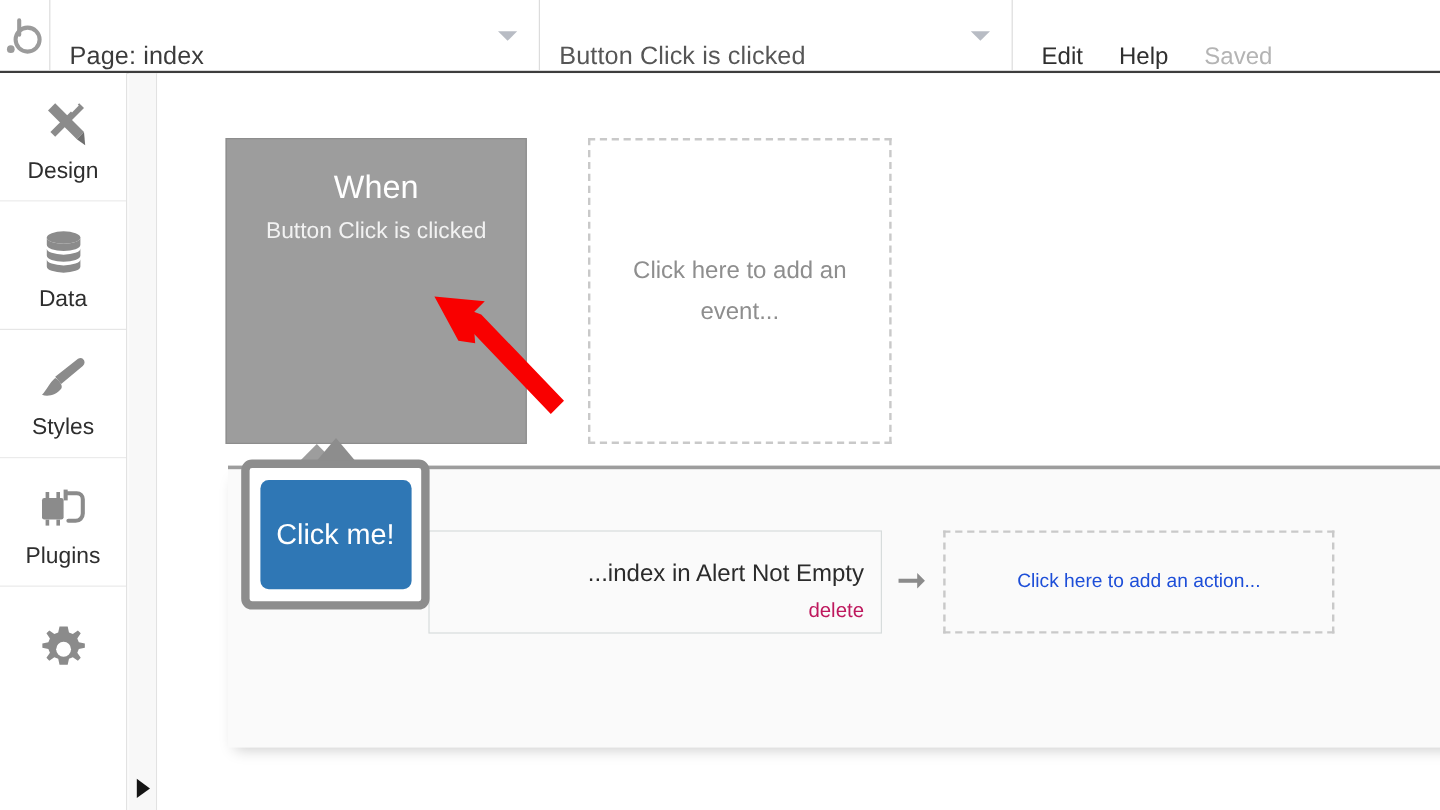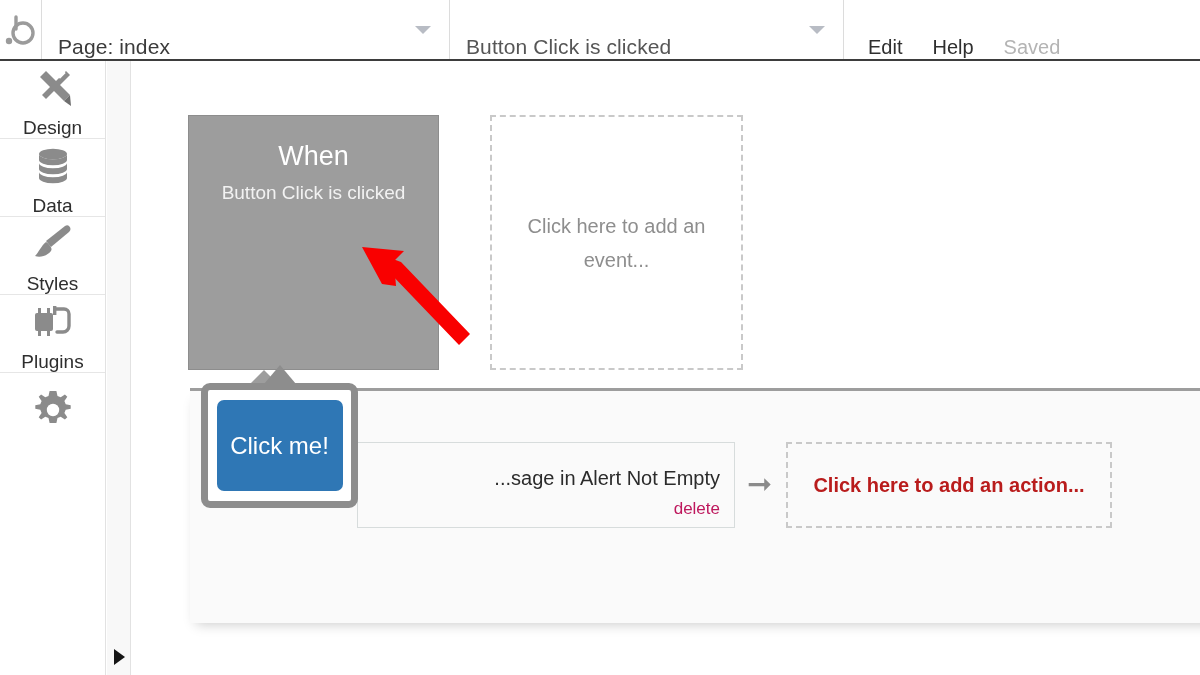--- a/index.html
+++ b/index.html
@@ -49,21 +49,21 @@
   .tb-status { font-size: 20px; color: #b4b4b4; white-space: nowrap; }
 
   
   .sidebar {
     position: absolute; left: 0; top: 61px; width: 106px; height: 614px;
     background: #ffffff;
     border-right: 1px solid #e2e2e2;
   }
   .side-item {
     position: relative;
-    height: 78px;
+    height: 107px;
     border-bottom: 1px solid #e6e6e6;
     display: flex; flex-direction: column; align-items: center; justify-content: center;
     gap: 4px;
     cursor: pointer;
     background: #ffffff;
   }
   .side-item .ico { height: 52px; display: flex; align-items: center; justify-content: center; }
   .side-item .lbl { font-size: 19px; color: #2e2e2e; line-height: 1; }
   .side-item.active { background: #fcfcfd; }
   .side-item.active .lbl { color: #2d27e8; }
@@ -152,21 +152,21 @@
     position: absolute; left: 557px; top: 78px;
     font-size: 30px; color: #8b8b8b; line-height: 1;
   }
   .add-action {
     position: absolute; left: 596px; top: 51px; width: 326px; height: 86px;
     border: 2px dashed #c9c9c9;
     background: #fafafa;
     display: flex; align-items: center; justify-content: center;
     cursor: pointer;
   }
-  .add-action span { font-size: 20px; color: #b91c1c; font-weight: bold; }
+  .add-action span { font-size: 16px; color: #1d4ed8; }
 
   
   .btn-overlay {
     position: absolute; left: 201px; top: 383px; width: 157px; height: 125px;
     background: #ffffff;
     border: 7px solid #8d8d8d;
     border-radius: 9px;
     display: flex; align-items: center; justify-content: center;
     z-index: 40;
   }
@@ -309,21 +309,21 @@
     </div>
     <span class="when-caret"></span>
 
     <div class="add-event">
       <span>Click here to add an event...</span>
     </div>
 
     <div class="action-panel">
 
       <div class="step-box">
-        <div class="step-text">...sage in Alert Not Empty</div>
+        <div class="step-text">...index in Alert Not Empty</div>
         <div class="step-delete">delete</div>
       </div>
 
       <span class="flow-arrow">➞</span>
 
       <div class="add-action">
         <span>Click here to add an action...</span>
       </div>
     </div>
   </div>

